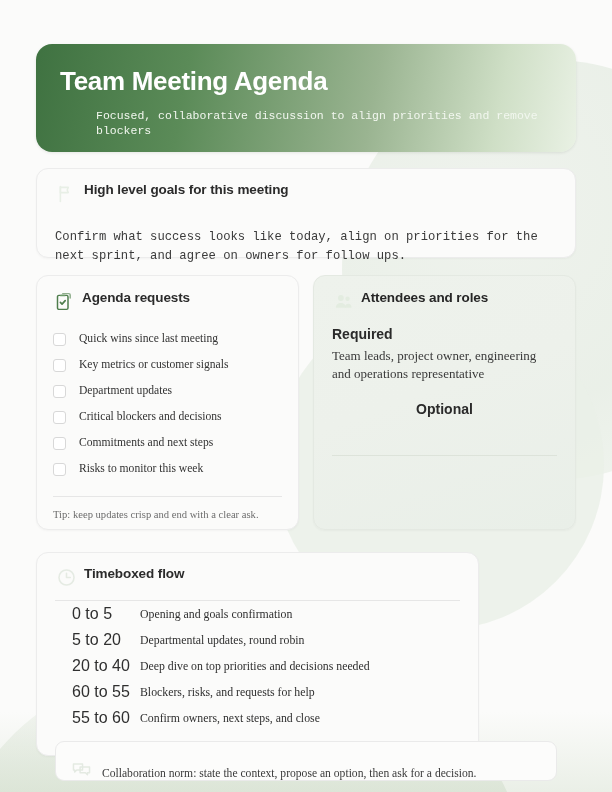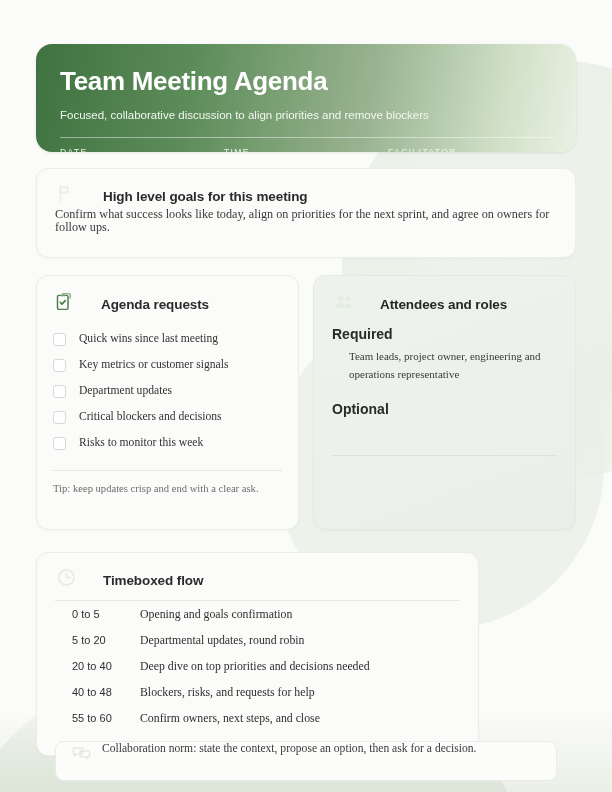--- a/index.html
+++ b/index.html
@@ -86,24 +86,25 @@
   .header-title {
     font-family: "Liberation Sans", sans-serif;
     font-weight: bold;
     font-size: 26px;
     line-height: 30px;
     color: #ffffff;
     letter-spacing: -0.3px;
   }
   .header-sub {
     margin-top: 12px;
-    font-family: Liberation Sans, sans-serif;
+    font-family: Liberation Mono, monospace;
     font-size: 11.5px;
     line-height: 15px;
     color: #f2f7ef;
+    margin-left: 36px;
   }
   .header-rule {
     margin-top: 14px;
     height: 1px;
     background: rgba(255,255,255,0.45);
   }
   .header-meta {
     display: flex;
     margin-top: 9px;
   }
@@ -124,22 +125,22 @@
   
   .card {
     position: absolute;
     background: #fbfbfa;
     border: 1px solid #ececec;
     border-radius: 12px;
     box-shadow: 0 1px 2px rgba(50,60,50,0.04);
   }
   .card-head {
     display: flex;
-    align-items: flex-end;
-    gap: 26px;
+    align-items: flex-start;
+    gap: 7px;
   }
   .card-title {
     font-family: "Liberation Sans", sans-serif;
     font-weight: bold;
     font-size: 13.5px;
     color: #2b2b2b;
     letter-spacing: -0.1px;
   }
   .icon-wrap {
     width: 22px;
@@ -153,24 +154,25 @@
 
   
   .goals-card {
     left: 36px;
     top: 168px;
     width: 540px;
     height: 90px;
     padding: 13px 18px;
   }
   .goals-body {
-    margin-top: 4px;
+    margin-top: 24px;
     font-size: 12.2px;
-    line-height: 13px;
+    line-height: 19px;
     color: #3a3a3a;
+    font-family: Liberation Mono, monospace;
   }
 
   
   .checklist-card {
     left: 36px;
     top: 275px;
     width: 263px;
     height: 255px;
     padding: 14px 16px;
   }
@@ -211,33 +213,32 @@
     left: 313px;
     top: 275px;
     width: 263px;
     height: 255px;
     padding: 14px 18px;
     background: linear-gradient(160deg, #eef2ec 0%, #edf1eb 45%, #e9efe8 100%);
     border: 1px solid #e4e9e2;
   }
   .attendees-card .card-title { color: #262626; }
   .role-block { margin-top: 14px; }
-  .role-block.second { margin-top: 18px; }
+  .role-block.second { margin-top: 18px; text-align: center; }
   .role-name {
     font-family: "Liberation Sans", sans-serif;
     font-weight: bold;
     font-size: 14px;
     color: #2a2a2a;
   }
   .role-desc {
     margin-top: 5px;
-    font-size: 11px;
+    font-size: 13px;
     line-height: 18px;
     color: #3a3a3a;
-    margin-left: 17px;
   }
   .attendees-divider {
     height: 1px;
     background: #dde3da;
     margin-top: 38px;
   }
   .attendees-note {
     margin-top: 9px;
     font-size: 10.6px;
     line-height: 14px;
@@ -259,41 +260,41 @@
   }
   .time-row {
     display: flex;
     height: 26px;
     align-items: center;
   }
   .time-slot {
     width: 85px;
     flex: 0 0 85px;
     font-family: "Liberation Sans", sans-serif;
-    font-size: 11px;
+    font-size: 16px;
     color: #2f2f2f;
     padding-left: 17px;
   }
   .time-desc {
     font-size: 11.8px;
     color: #2f2f2f;
   }
 
   
   .callout {
     position: absolute;
     left: 55px;
     top: 741px;
     width: 502px;
     height: 40px;
     border: 1px solid #eaeaea;
     border-radius: 9px;
     background: #fcfcfb;
     display: flex;
-    align-items: flex-start;
+    align-items: flex-end;
     gap: 10px;
     padding: 0 14px;
   }
   .callout-text {
     font-size: 11.6px;
     color: #3a3a3a;
   }
 
   
   .footer {
@@ -377,20 +378,24 @@
       <div class="check-row">
         <span class="checkbox"></span>
         <span class="check-label">Department updates</span>
       </div>
       <div class="check-row">
         <span class="checkbox"></span>
         <span class="check-label">Critical blockers and decisions</span>
       </div>
       <div class="check-row">
         <span class="checkbox"></span>
+        <span class="check-label">Commitments and next steps</span>
+      </div>
+      <div class="check-row">
+        <span class="checkbox"></span>
         <span class="check-label">Risks to monitor this week</span>
       </div>
     </div>
 
     <div class="card-divider"></div>
     <div class="tip-text">Tip: keep updates crisp and end with a clear ask.</div>
   </div>
 
   <div class="card attendees-card">
     <div class="card-head">
@@ -437,21 +442,21 @@
       </div>
       <div class="time-row">
         <span class="time-slot">5 to 20</span>
         <span class="time-desc">Departmental updates, round robin</span>
       </div>
       <div class="time-row">
         <span class="time-slot">20 to 40</span>
         <span class="time-desc">Deep dive on top priorities and decisions needed</span>
       </div>
       <div class="time-row">
-        <span class="time-slot">40 to 48</span>
+        <span class="time-slot">60 to 55</span>
         <span class="time-desc">Blockers, risks, and requests for help</span>
       </div>
       <div class="time-row">
         <span class="time-slot">55 to 60</span>
         <span class="time-desc">Confirm owners, next steps, and close</span>
       </div>
     </div>
   </div>
 
   <div class="callout">

